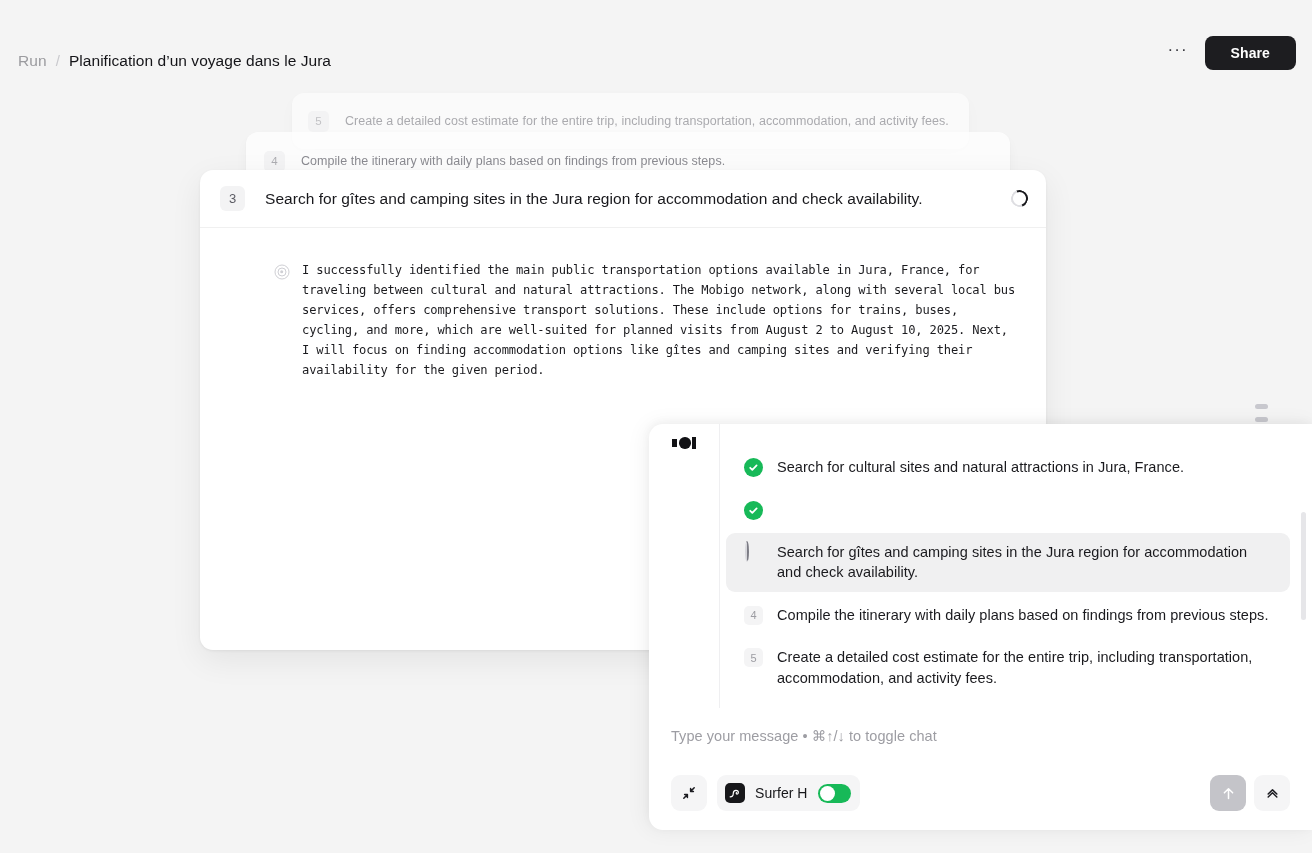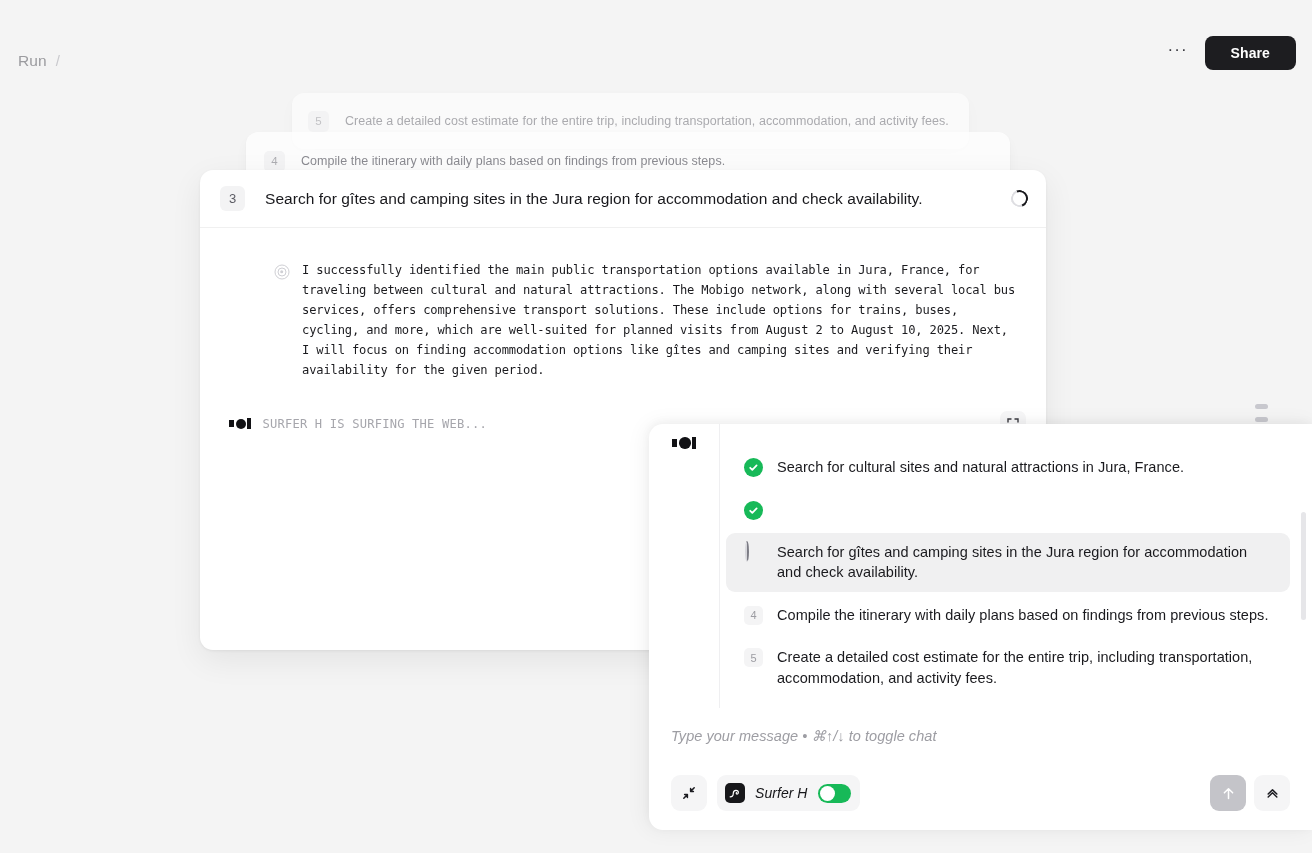--- a/index.html
+++ b/index.html
@@ -170,21 +170,21 @@
     font-size: 11px; color: #9c9ca2;
   }
   .todo-text { font-size: 14.5px; line-height: 20.5px; color: #1a1a1e; letter-spacing: .05px; }
 
   .scrollbar {
     position: absolute; right: 6px; top: 88px; width: 5px; height: 108px;
     border-radius: 3px; background: #e6e6e9;
   }
 
   
-  .composer { flex: none; padding: 0 22px 0 22px; font-style: italic; }
+  .composer { flex: none; padding: 0 22px 0 22px; }
   .composer-input {
     height: 56px; display: flex; align-items: center;
     font-size: 14.5px; color: #9d9da3; letter-spacing: .05px; cursor: text;
   }
   .composer-row {
     height: 66px; display: flex; align-items: center; gap: 10px; padding-bottom: 8px;
   }
   .icon-btn {
     flex: none; width: 36px; height: 36px; border-radius: 9px; background: #f5f5f6;
     display: flex; align-items: center; justify-content: center; cursor: pointer;
@@ -215,20 +215,21 @@
 </style>
 </head>
 <body>
 
 <div id="root">
 
   <div class="topbar">
     <div class="breadcrumb">
       <span class="bc-run">Run</span>
       <span class="bc-sep">/</span>
+      <span class="bc-title">Planification d’un voyage dans le Jura</span>
     </div>
     <div class="topbar-right">
       <div class="dots-btn">···</div>
       <button class="share-btn">Share</button>
     </div>
   </div>
 
   <div class="stack">
 
     <div class="step-card card-5">
@@ -250,33 +251,20 @@
 
       <div class="agent-msg">
         <span class="target-icon">
           <i class="r1"></i>
             <i class="r2"></i>
             <i class="r3"></i>
         </span>
         <div class="agent-body">I successfully identified the main public transportation options available in Jura, France, for traveling between cultural and natural attractions. The Mobigo network, along with several local bus services, offers comprehensive transport solutions. These include options for trains, buses, cycling, and more, which are well-suited for planned visits from August 2 to August 10, 2025. Next, I will focus on finding accommodation options like gîtes and camping sites and verifying their availability for the given period.</div>
       </div>
 
-      <div class="surf-row">
-        <span class="surf-logo">
-          <b class="bar-l"></b>
-            <b class="dot"></b>
-            <b class="bar-r"></b>
-        </span>
-        <span class="surf-text">SURFER H IS SURFING THE WEB...</span>
-        <span class="expand-btn">
-          <svg width="12" height="12" viewBox="0 0 12 12" fill="none" stroke="#3b3b41" stroke-width="1.4" stroke-linecap="round">
-            <path d="M1 4V1h3M8 1h3v3M11 8v3H8M4 11H1V8"></path>
-          </svg>
-        </span>
-      </div>
     </div>
 
     <div class="edge-widget">
       <span></span>
       <span></span>
     </div>
   </div>
 
   <div class="chat-panel">
     <div class="chat-top">

